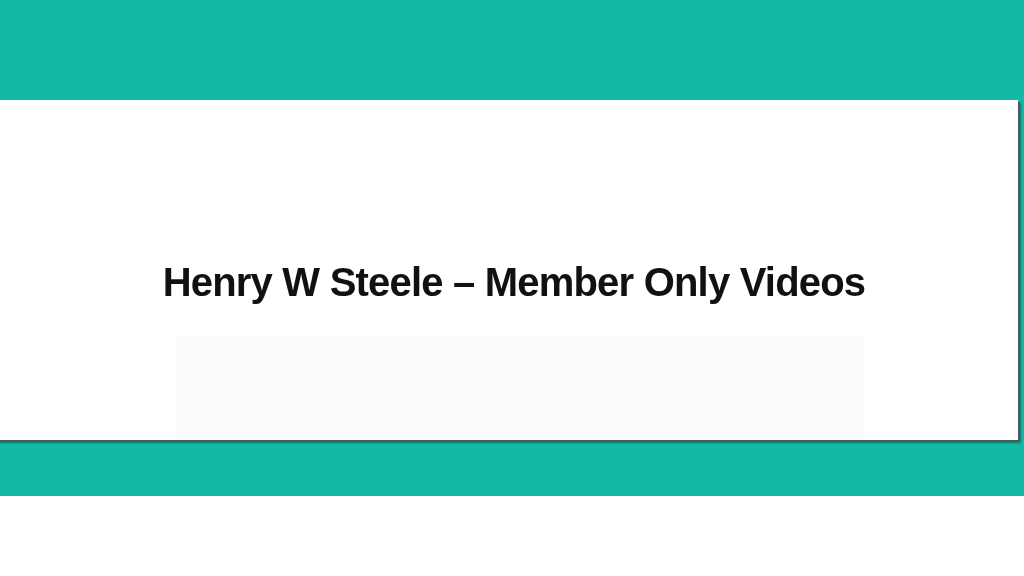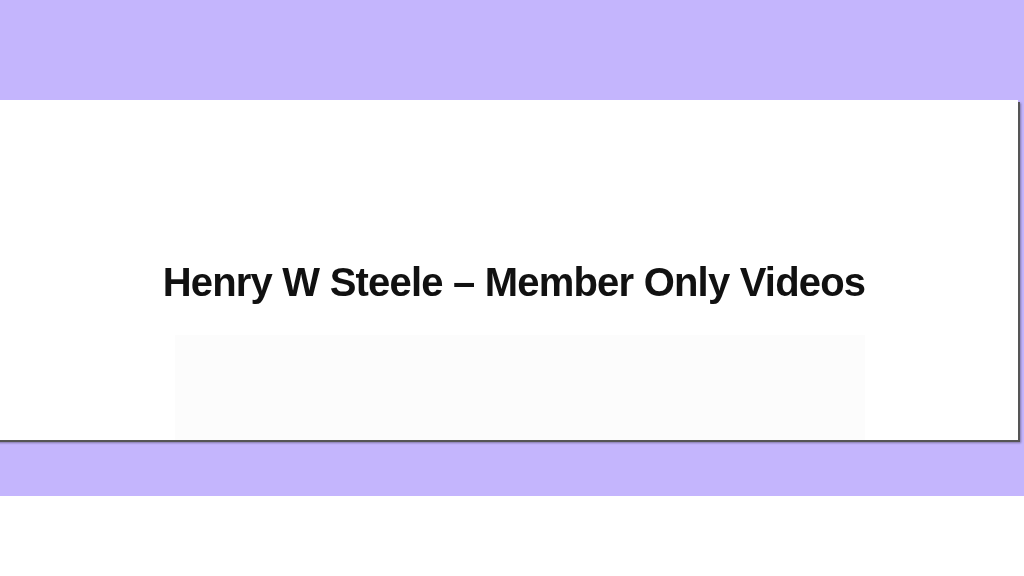--- a/index.html
+++ b/index.html
@@ -7,21 +7,21 @@
       padding: 0;
       width: 1024px;
       height: 576px;
       background: #ffffff;
       overflow: hidden;
     }
     .canvas {
       position: relative;
       width: 1024px;
       height: 496px;
-      background: #c4b5fd;
+      background: #14b8a6;
     }
     .card {
       position: absolute;
       left: -6px;
       top: 100px;
       width: 1024px;
       height: 340px;
       background: #ffffff;
       box-shadow: 2px 2px 0 0 #555555, 3px 3px 2px 0 rgba(0,0,0,0.35);
     }

